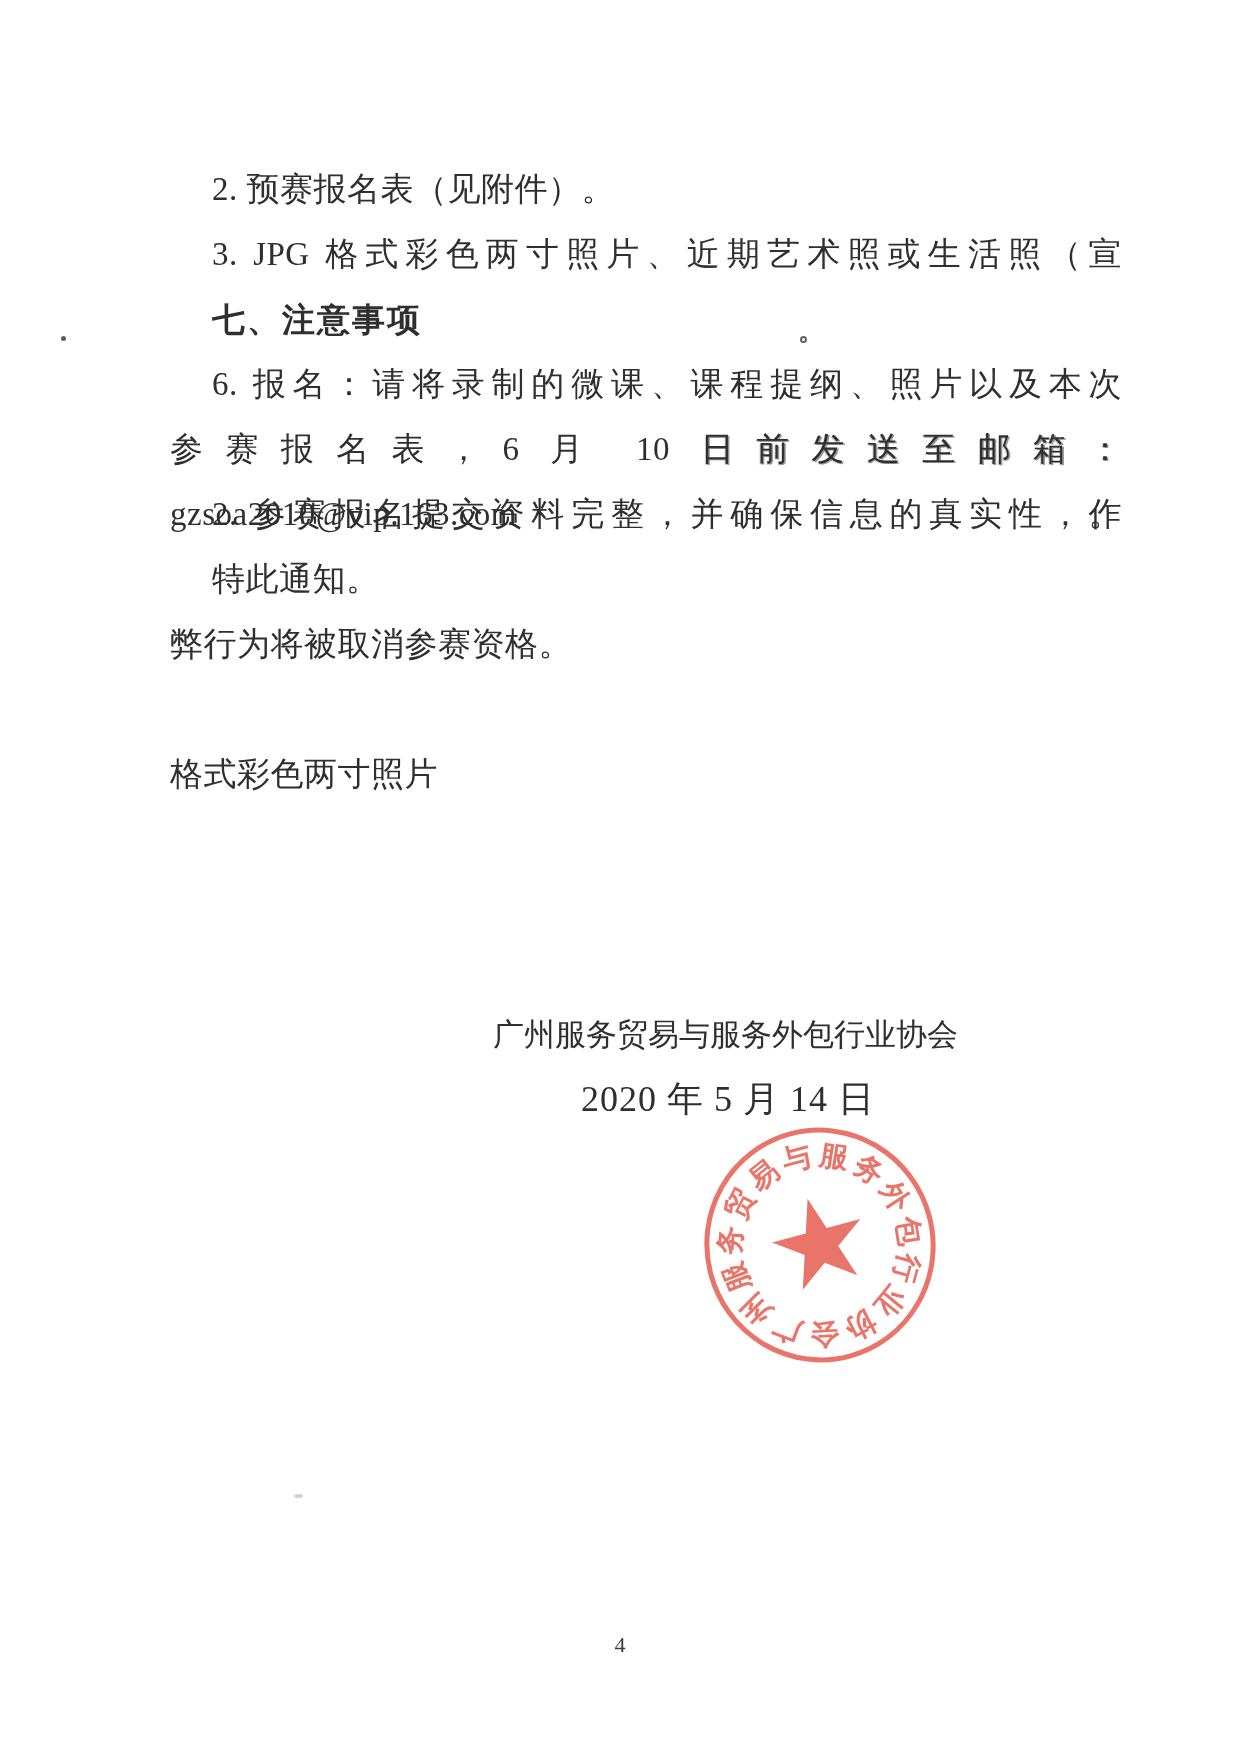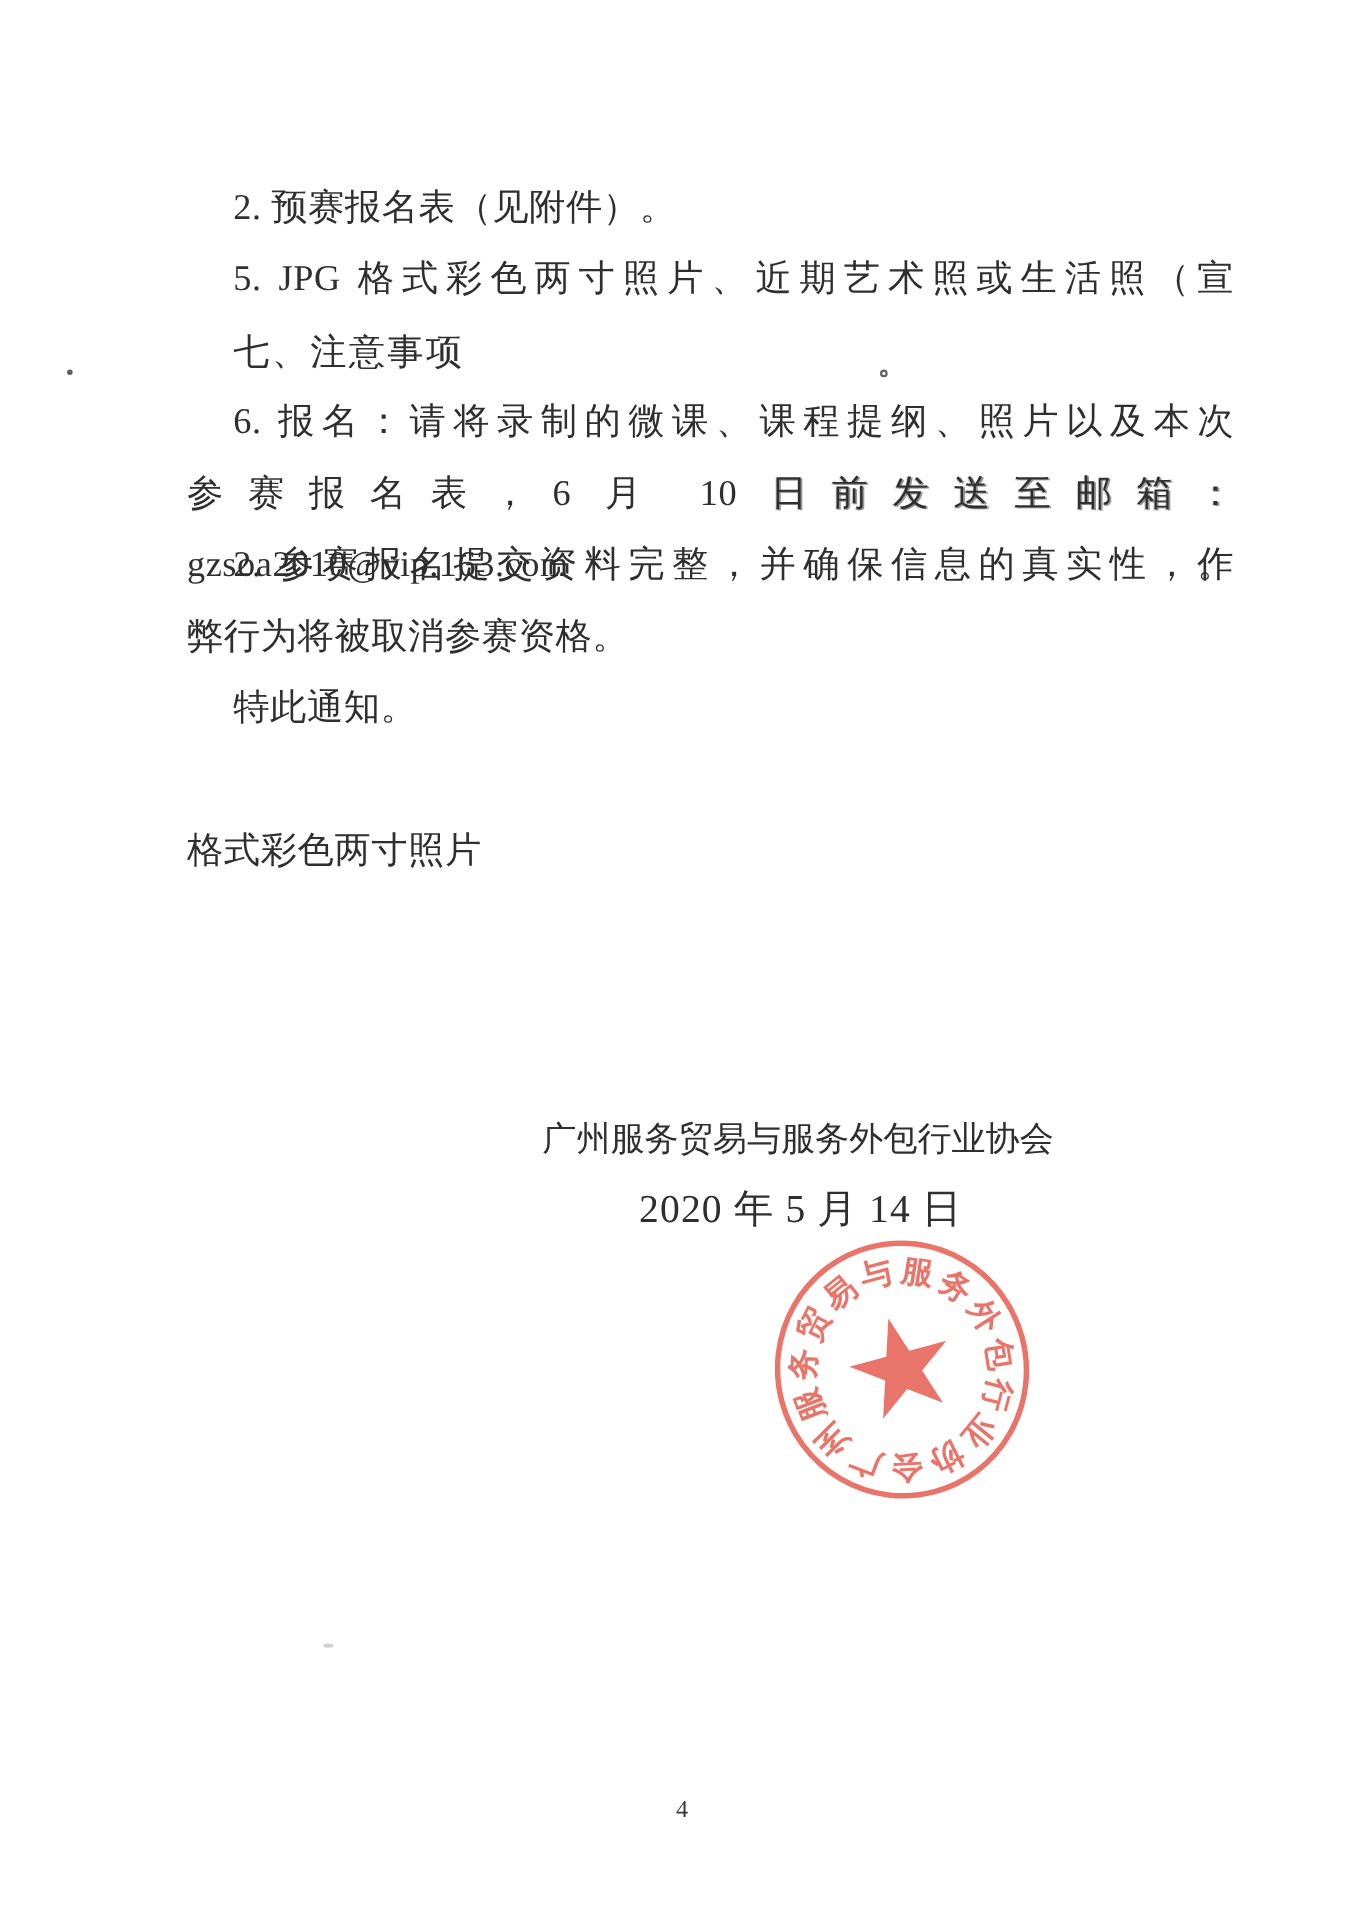--- a/index.html
+++ b/index.html
@@ -20,21 +20,21 @@
     white-space: nowrap;
   }
   .indent { text-indent: 42px; }
   .justify {
     white-space: normal;
     text-align: justify;
     text-align-last: justify;
   }
   .heading {
     font-family: "Liberation Sans", sans-serif;
-    font-weight: normal;
+    font-weight: bold;
     letter-spacing: 2px;
   }
   .spacer { height: 65px; }
   .sig-org  { text-align: right; padding-right: 282px; font-size: 31px; letter-spacing: 0; }
   .sig-date { text-align: right; padding-right: 365px; font-size: 36px; letter-spacing: 1px; }
   .smudge { text-shadow: 1.6px 0.6px 0 rgba(70,70,70,0.55), -1px 1px 0 rgba(70,70,70,0.25); }
   .footer {
     position: absolute; top: 1632px; left: 0; width: 100%;
     text-align: center; font-size: 22px; line-height: 26px; color: #3a3a3a;
   }
@@ -60,27 +60,27 @@
     position: absolute; left: 294px; top: 1494px;
     width: 9px; height: 4px; border-radius: 50%;
     background: rgba(120,120,120,0.35);
   }
 </style>
 </head>
 <body>
 
 <div class="doc">
   <div class="line indent">2. 预赛报名表（见附件）。</div>
-  <div class="line indent justify">5. JPG 格式彩色两寸照片、近期艺术照或生活照（宣</div>
+  <div class="line indent justify">3. JPG 格式彩色两寸照片、近期艺术照或生活照（宣</div>
   <div class="line indent heading">七、注意事项</div>
   <div class="line indent justify">6. 报名：请将录制的微课、课程提纲、照片以及本次</div>
   <div class="line justify"><span>参赛报名表，6 月 10 </span><span class="smudge">日前发送至邮箱：</span><span>gzsoa2010@vip.163.com。</span></div>
   <div class="line indent justify">2. 参赛报名提交资料完整，并确保信息的真实性，作</div>
+  <div class="line indent">特此通知。</div>
   <div class="line">弊行为将被取消参赛资格。</div>
-  <div class="line indent">特此通知。</div>
   <div class="spacer"></div>
   <div class="line">格式彩色两寸照片</div>
   <div class="spacer"></div>
   <div class="spacer"></div>
   <div class="spacer"></div>
   <div class="line sig-org">广州服务贸易与服务外包行业协会</div>
   <div class="line sig-date">2020 年 5 月 14 日</div>
 </div>
 
 <svg class="seal" viewBox="-121 -122 242 244" aria-hidden="true">

